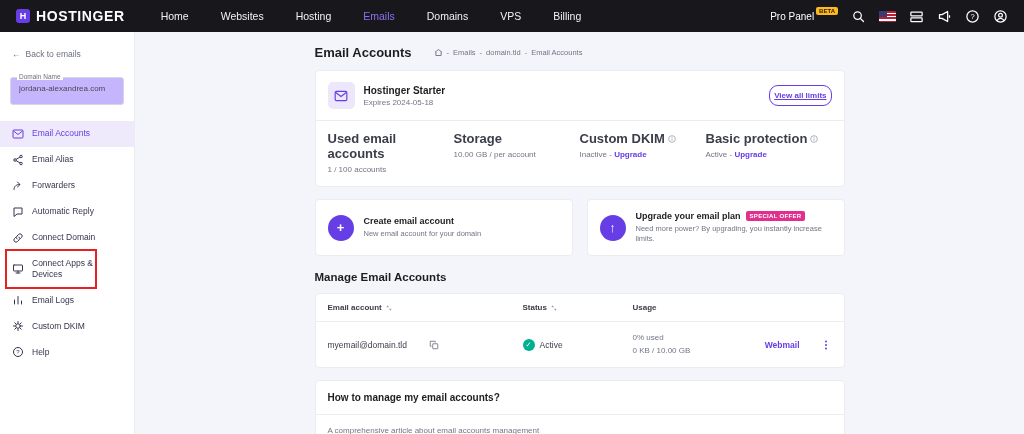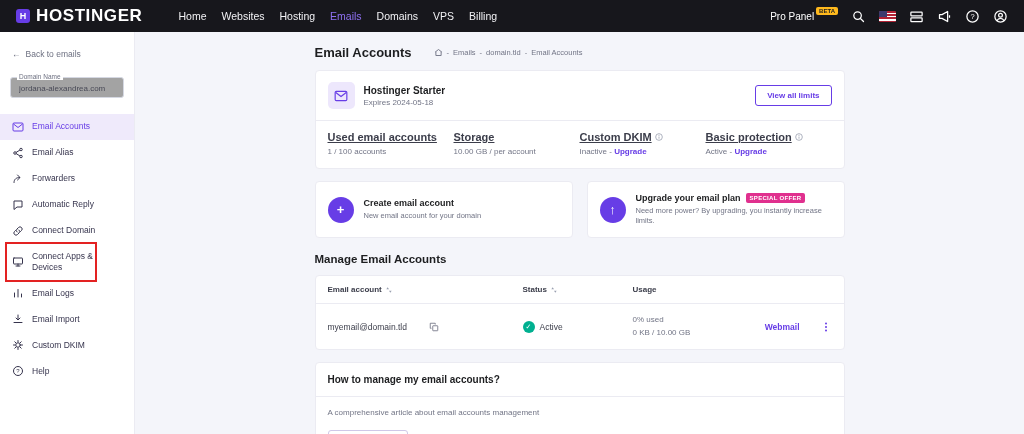--- a/index.html
+++ b/index.html
@@ -11,40 +11,40 @@
     -webkit-font-smoothing:antialiased;
   }
   svg { display:block; }
 
   
   .topbar { position:absolute; top:0; left:0; right:0; height:32px; background:#17171c;
     display:flex; align-items:center; padding:0 16px; z-index:10; }
   .logo { display:flex; align-items:center; gap:6px; cursor:pointer; }
   .logo-mark { width:14px; height:14px; background:#673de6; border-radius:3px;
     color:#fff; font-size:9px; font-weight:bold; display:flex; align-items:center; justify-content:center; }
-  .logo-text { color:#fff; font-size:17px; font-weight:bold; letter-spacing:.6px; }
-  .nav { display:flex; gap:15px; margin-left:36px; }
+  .logo-text { color:#fff; font-size:14px; font-weight:bold; letter-spacing:.6px; }
+  .nav { display:flex; gap:32px; margin-left:36px; }
   .nav-item { color:#f2f2f5; font-size:10.5px; cursor:pointer; white-space:nowrap; }
   .nav-item.active { color:#8f71f2; }
   .topbar-right { margin-left:auto; display:flex; align-items:center; gap:13px; color:#fff; }
   .pro-panel { display:flex; align-items:flex-start; font-size:10px; color:#fff; cursor:pointer; }
   .beta-badge { background:#ffb91d; color:#1d1e20; font-size:6px; font-weight:bold;
     padding:1px 3px; border-radius:2px; margin-left:2px; transform:translateY(-4px); }
   .tb-icon { width:15px; height:15px; color:#fff; cursor:pointer; }
   .flag { width:17px; height:11px; border-radius:1px; position:relative; overflow:hidden; cursor:pointer;
     background:repeating-linear-gradient(180deg,#b22234 0 1.6px,#fff 1.6px 3.2px); }
   .flag::after { content:""; position:absolute; top:0; left:0; width:8px; height:6px; background:#3c3b6e; }
 
   
   .sidebar { position:absolute; top:32px; left:0; width:135px; bottom:0; background:#fff;
     border-right:1px solid #ebebf2; }
   .back-link { display:flex; align-items:center; gap:5px; color:#6d7081; font-size:8.5px;
     padding:17px 12px 12px; cursor:pointer; }
   .domain-select { margin:6px 10px 16px; border:1px solid #d5d8e2; border-radius:3px;
-    position:relative; padding:6px 8px 4px; cursor:pointer; background:#a3a3a3; }
+    position:relative; padding:6px 8px 11px; cursor:pointer; background:#c4b5fd; }
   .domain-label { position:absolute; top:-5px; left:6px; background:#fff; font-size:6.5px;
     color:#6d7081; padding:0 2px; white-space:nowrap; }
   .domain-value { font-size:8px; color:#494a57; white-space:nowrap; overflow:hidden; }
   .menu-item { display:flex; align-items:center; gap:8px; padding:7px 12px; font-size:8.5px;
     color:#36344d; cursor:pointer; position:relative; line-height:1.3; }
   .menu-item svg { width:12px; height:12px; flex:none; color:#36344d; }
   .menu-item.active { background:#efeafb; color:#673de6; }
   .menu-item.active svg { color:#673de6; }
   .menu-label { max-width:88px; }
   .red-box { position:absolute; left:5px; top:-2px; bottom:-2px; width:92px;
@@ -61,25 +61,25 @@
   .divider { height:1px; background:#ebebf2; }
 
   .plan-card { margin-bottom:12px; }
   .plan-head { display:flex; align-items:center; padding:11px 12px; }
   .plan-icon { width:27px; height:27px; border-radius:5px; background:#ede7fc; color:#673de6;
     display:flex; align-items:center; justify-content:center; margin-right:9px; }
   .plan-icon svg { width:14px; height:14px; }
   .plan-name { font-size:10px; font-weight:bold; }
   .plan-expiry { font-size:8px; color:#727586; margin-top:2px; }
   .btn-outline { margin-left:auto; background:#fff; border:1px solid #673de6; color:#673de6;
-    font-size:8px; font-weight:bold; padding:5px 11px; border-radius:3px; cursor:pointer;
-    font-family:inherit; }
+    font-size:8px; font-weight:bold; padding:5px 4px; border-radius:9px; cursor:pointer;
+    font-family:inherit;text-decoration:underline; }
   .stats { display:flex; padding:10px 12px 12px; }
   .stat { flex:1; padding-right:6px; }
-  .stat-label { display:flex; align-items:center; gap:3px; font-size:11px; color:#3b3d4a; font-weight:bold;text-decoration:underline; }
+  .stat-label { display:flex; align-items:center; gap:3px; font-size:13px; color:#3b3d4a; font-weight:bold; }
   .info-icon { width:8px; height:8px; color:#9aa0b0; cursor:pointer; }
   .stat-value { font-size:8px; color:#727586; margin-top:4px; }
   .stat-link { color:#673de6; font-weight:bold; cursor:pointer; }
 
   .action-row { display:flex; gap:14px; margin-bottom:15px; }
   .action-card { flex:1; display:flex; align-items:center; gap:10px; padding:11px 12px; cursor:pointer; }
   .action-icon { width:26px; height:26px; border-radius:50%; background:#673de6; color:#fff;
     display:flex; align-items:center; justify-content:center; font-size:13px; font-weight:bold; flex:none; }
   .action-title-row { display:flex; align-items:center; gap:5px; }
   .action-title { font-size:9px; font-weight:bold; }
@@ -217,26 +217,20 @@
       <span class="menu-label">Connect Apps &amp; Devices</span>
       <div class="red-box"></div>
     </div>
     <div class="menu-item">
       <svg viewBox="0 0 24 24" fill="none" stroke="currentColor" stroke-width="2" stroke-linecap="round">
           <path d="M5 20v-8M12 20V5M19 20v-6"></path>
         </svg>
       <span class="menu-label">Email Logs</span>
     </div>
     <div class="menu-item">
-      <svg viewBox="0 0 24 24" fill="none" stroke="currentColor" stroke-width="2" stroke-linecap="round" stroke-linejoin="round">
-          <path d="M12 4v9M8 10l4 4 4-4M4 19h16"></path>
-        </svg>
-      <span class="menu-label">Email Import</span>
-    </div>
-    <div class="menu-item">
       <svg viewBox="0 0 24 24" fill="none" stroke="currentColor" stroke-width="2" stroke-linecap="round">
           <circle cx="12" cy="12" r="4.5"></circle>
           <path d="M12 3v3M12 18v3M3 12h3M18 12h3M5.6 5.6l2.2 2.2M16.2 16.2l2.2 2.2M5.6 18.4l2.2-2.2M16.2 7.8l2.2-2.2"></path>
         </svg>
       <span class="menu-label">Custom DKIM</span>
     </div>
     <div class="menu-item">
       <svg viewBox="0 0 24 24" fill="none" stroke="currentColor" stroke-width="2">
           <circle cx="12" cy="12" r="9"></circle>
           <text x="12" y="16.5" text-anchor="middle" font-size="12" fill="currentColor" stroke="none">?</text>

